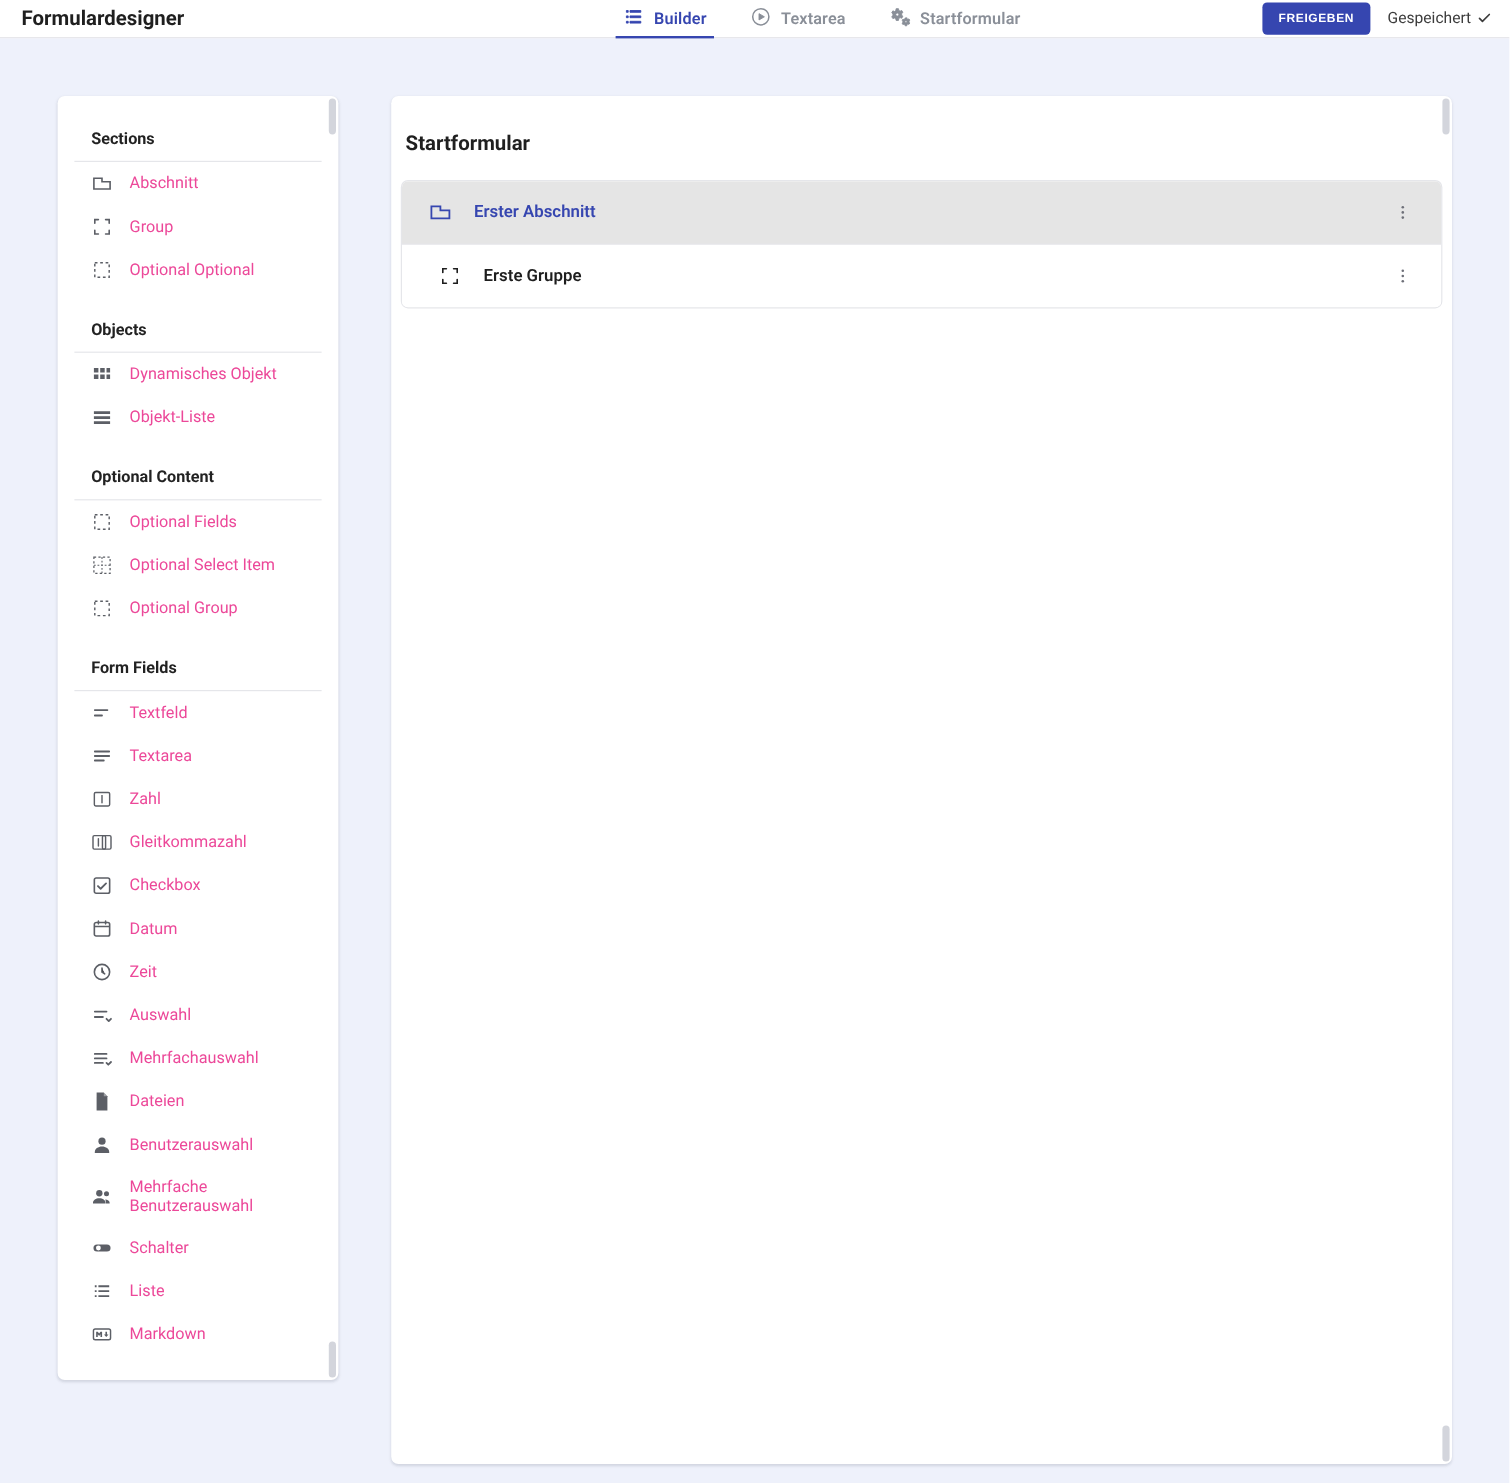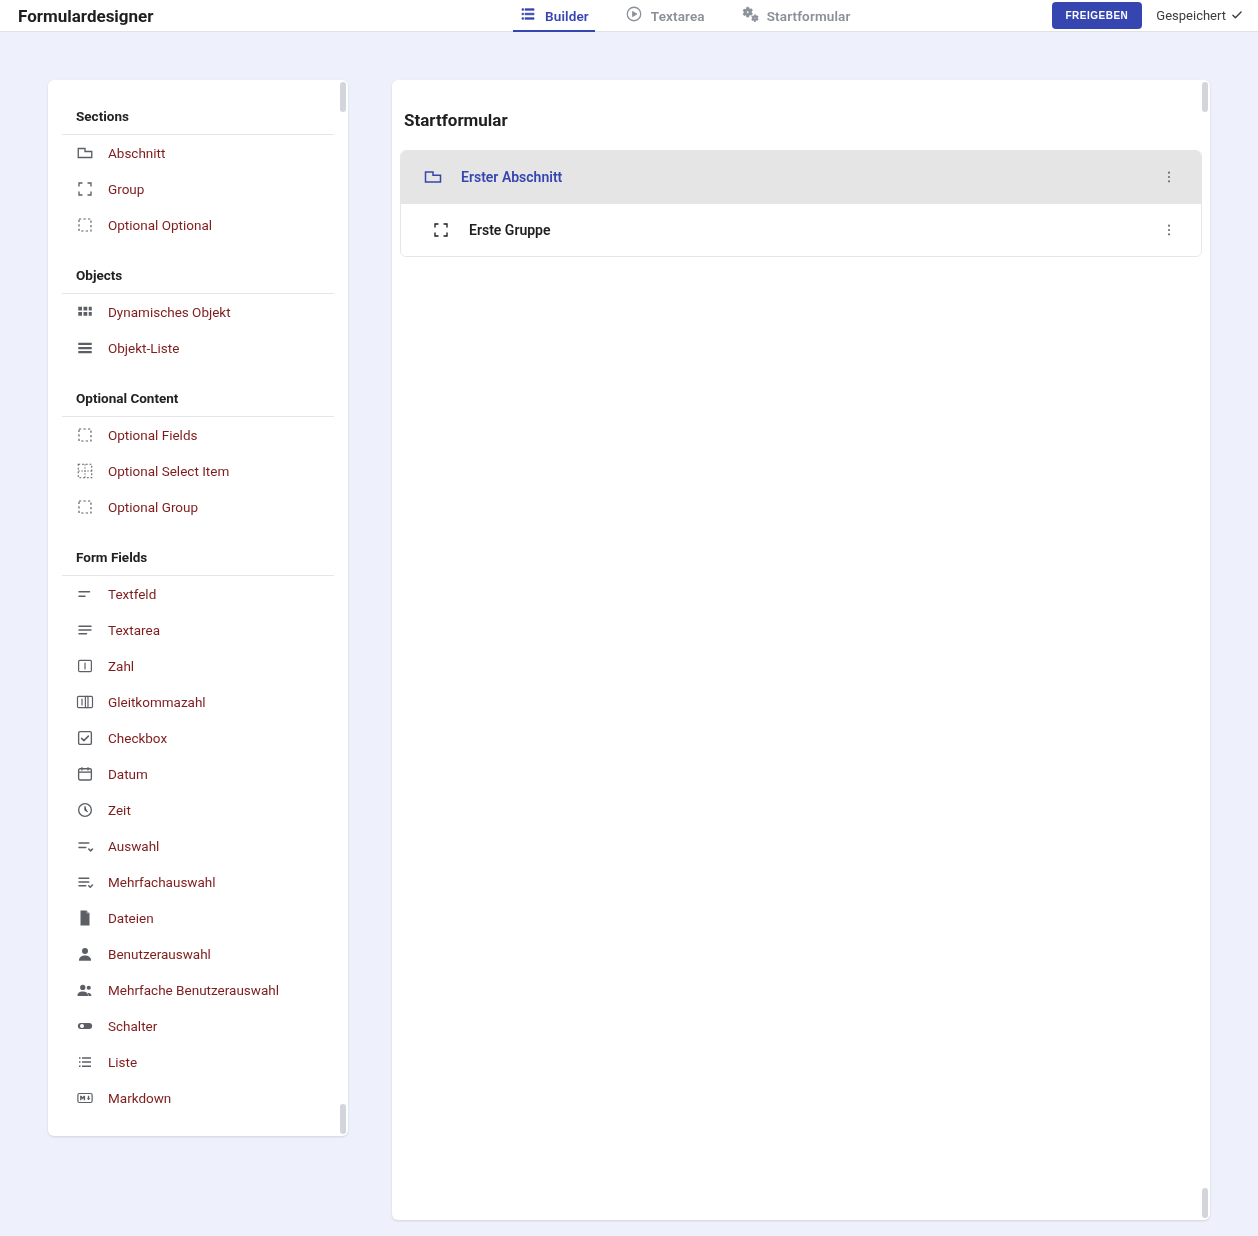--- a/index.html
+++ b/index.html
@@ -103,36 +103,36 @@
     box-shadow:0 1px 2px rgba(16,24,40,.05), 0 1px 3px rgba(16,24,40,.08);
     position:relative;
   }
   .panel .scrollstub{
     position:absolute;top:2px;right:2px;width:6px;height:30px;
     background:#d3d5dc;border-radius:3px;
   }
   .panel .scrollstub.bottom{top:auto;bottom:2px;}
   
   .palette{
-    width:300px;
+    width:234px;
     padding:22px 14px 20px 14px;
   }
   .pal-section-title{
     font-size:13.5px;
     font-weight:700;
     color:#222;
     padding:6px 14px 10px 14px;
     border-bottom:1px solid var(--border);
     margin-top:18px;
   }
   .pal-section-title.first{margin-top:0;}
   .pal-item{
     display:flex;align-items:center;gap:14px;
     padding:9px 14px;
-    color:#7f1d1d;
+    color:#ec4899;
     font-size:13.5px;
     cursor:grab;
     border-radius:4px;
   }
   .pal-item .ico{
     width:18px;height:18px;flex:0 0 18px;
     display:flex;align-items:center;justify-content:center;
     color:#5c5f66;
   }
   .pal-item .ico svg{width:18px;height:18px;}

